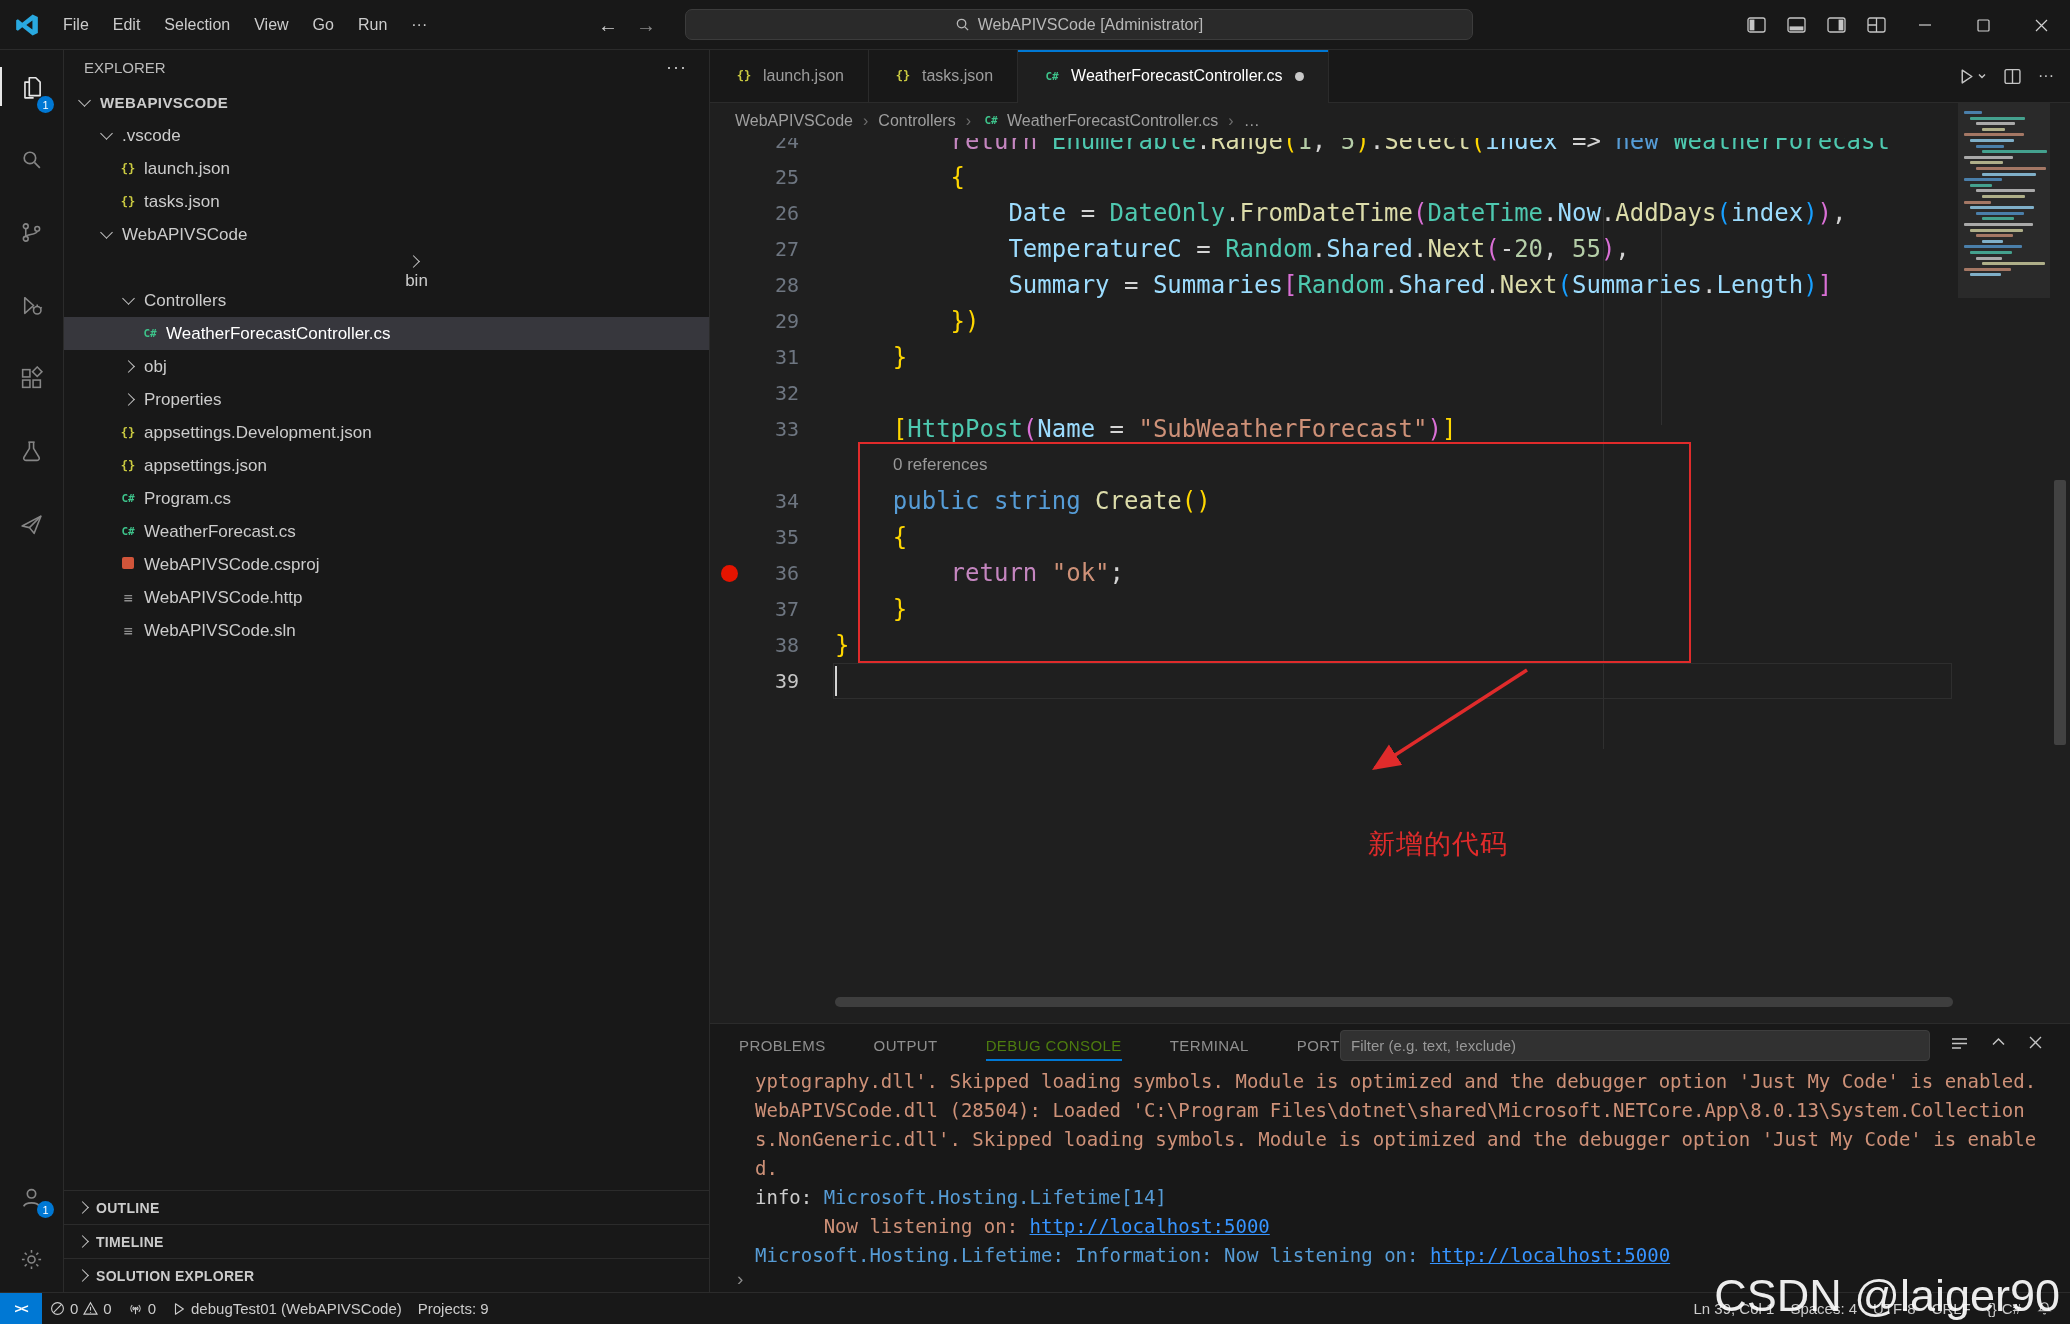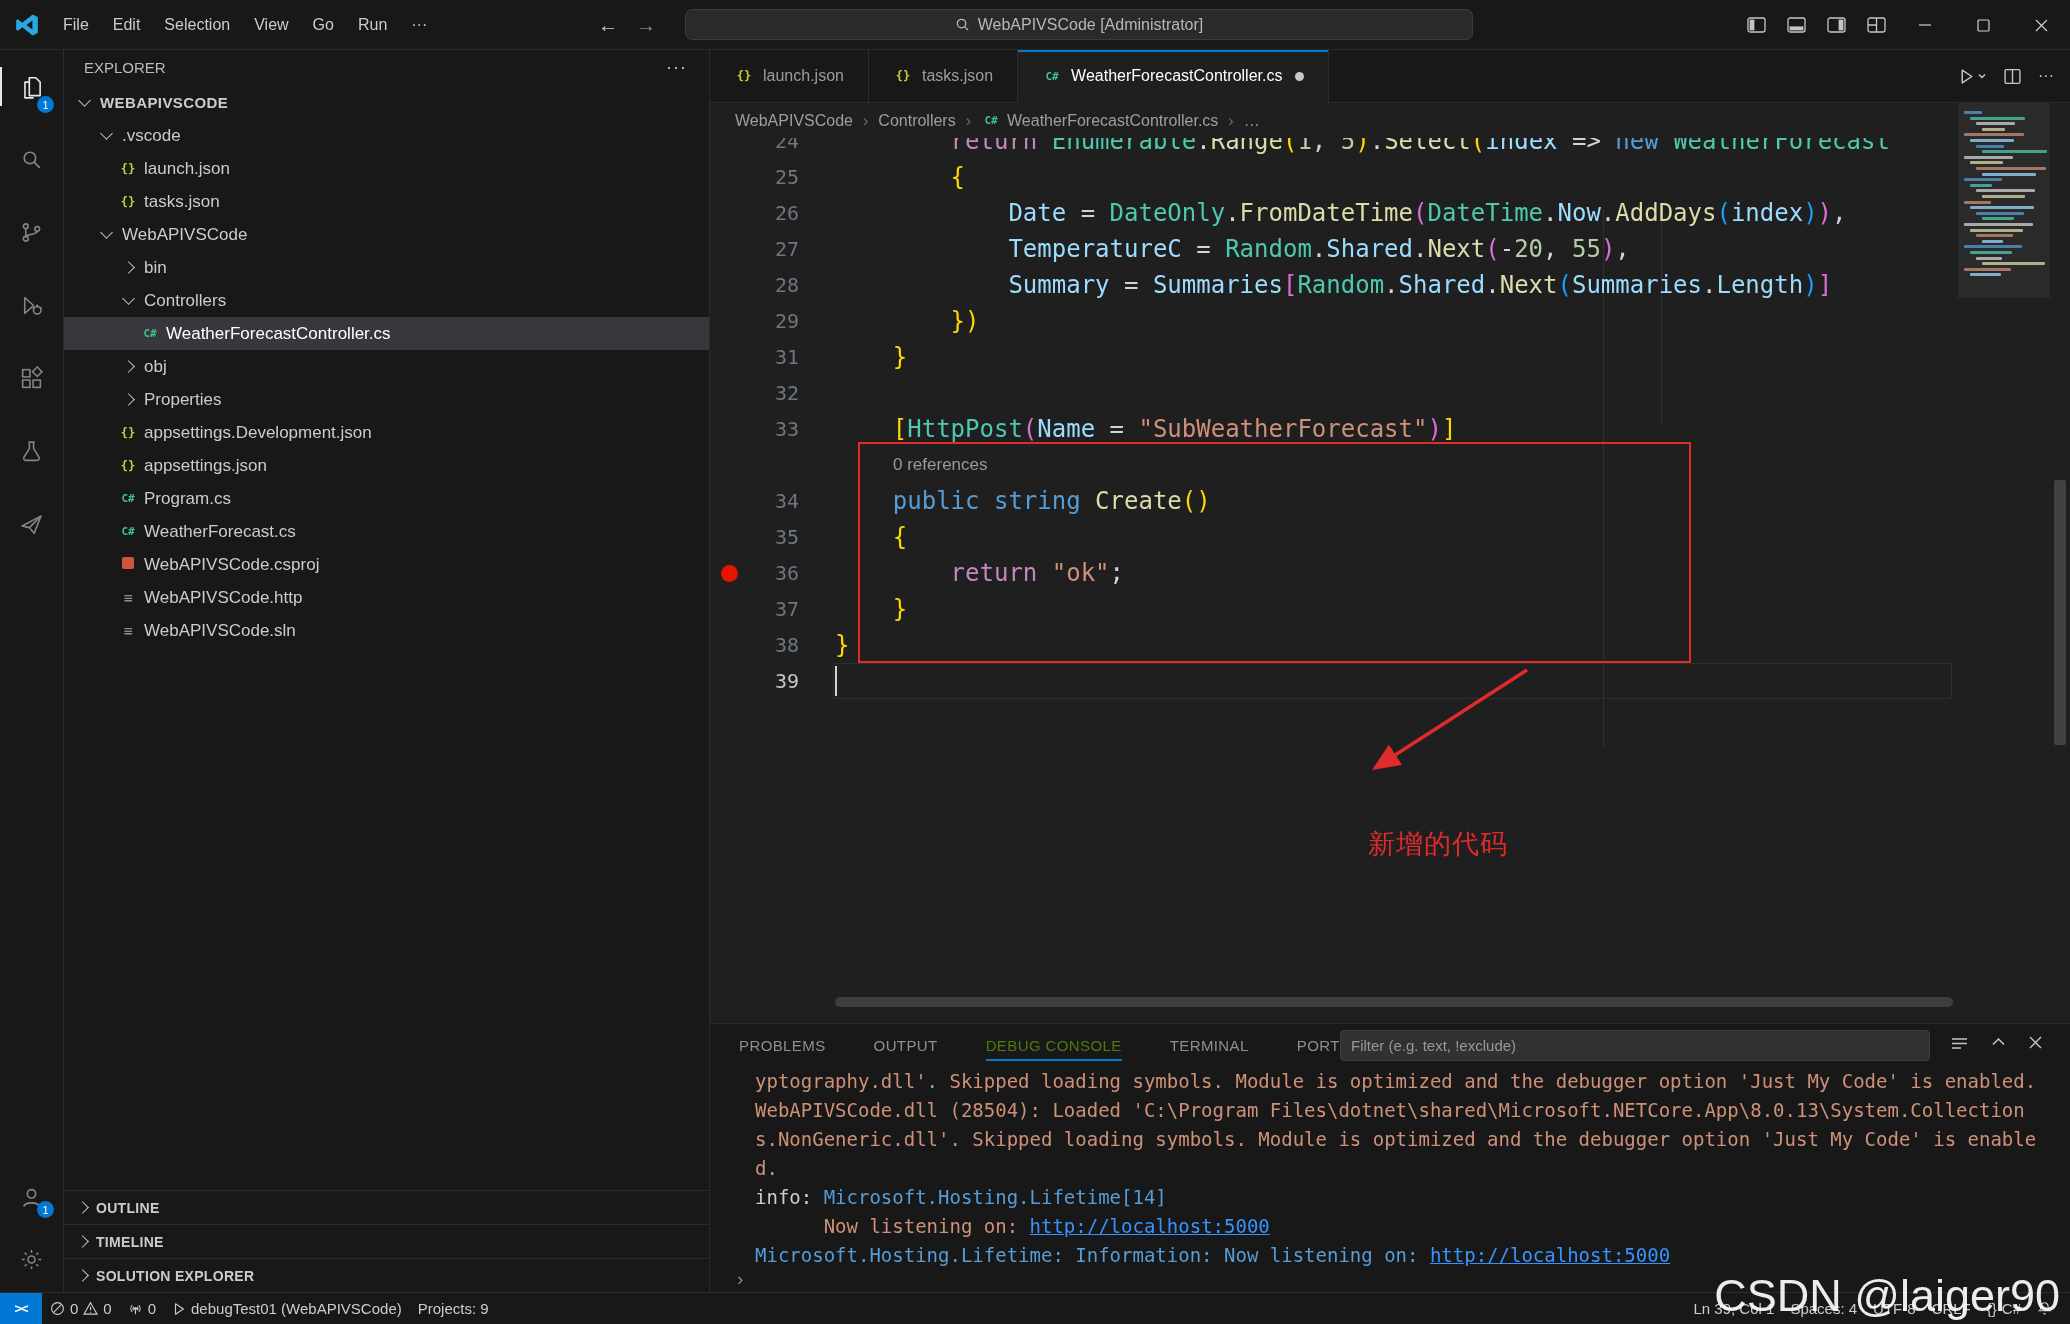--- a/index.html
+++ b/index.html
@@ -288,21 +288,21 @@
         <div class="tree-row" style="padding-left: 54px;">
           <span class="fi fi-json">{}</span>
           <span class="tree-label">tasks.json</span>
         </div>
         <div class="tree-row" style="padding-left: 32px;">
           <span class="slot">
             <i class="chev down"></i>
           </span>
           <span class="tree-label">WebAPIVSCode</span>
         </div>
-        <div class="tree-row" style="padding-left: 54px;">
+        <div class="tree-row" style="padding-left: 54px; flex-direction: column;">
           <span class="slot">
             <i class="chev right"></i>
           </span>
           <span class="tree-label">bin</span>
         </div>
         <div class="tree-row" style="padding-left: 54px;">
           <span class="slot">
             <i class="chev down"></i>
           </span>
           <span class="tree-label">Controllers</span>

